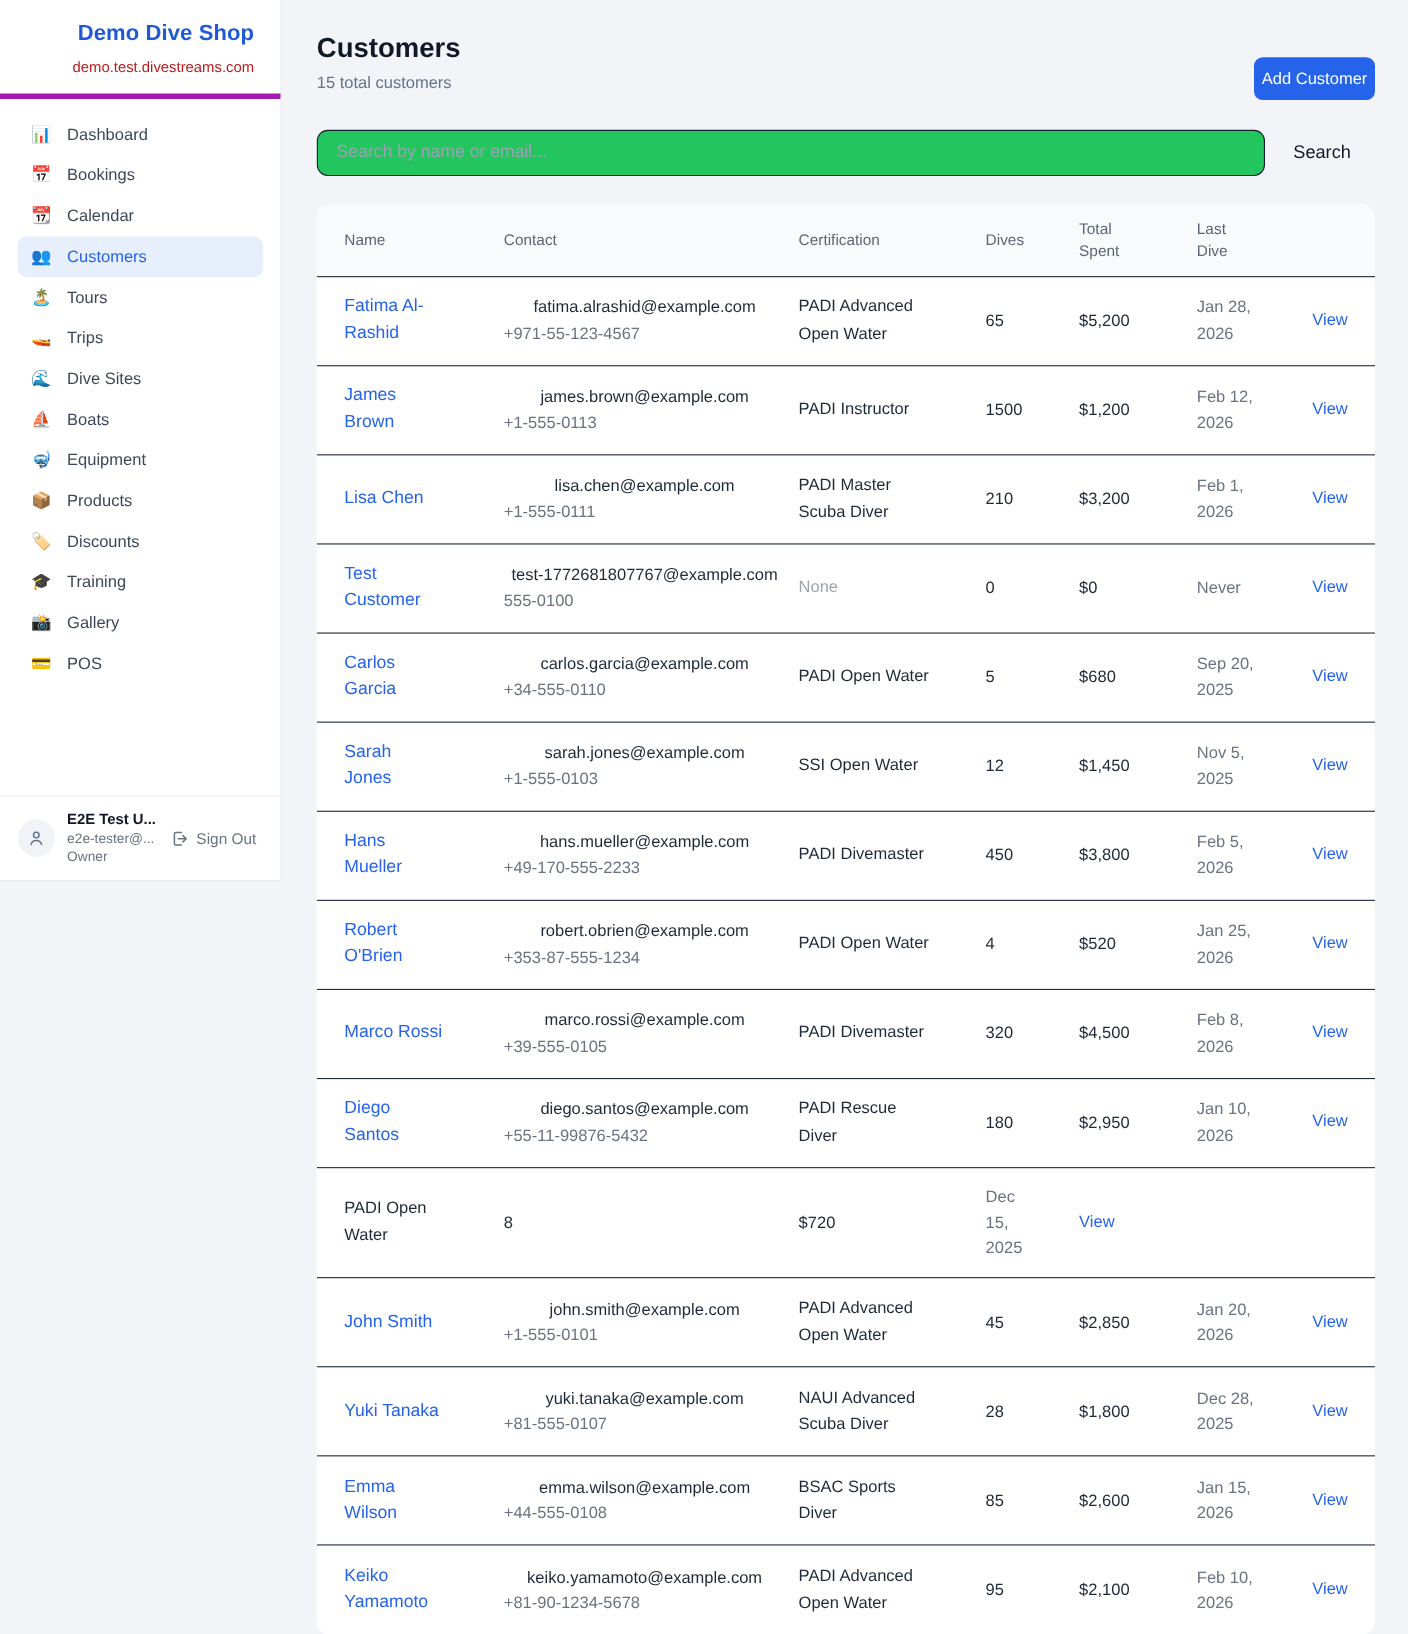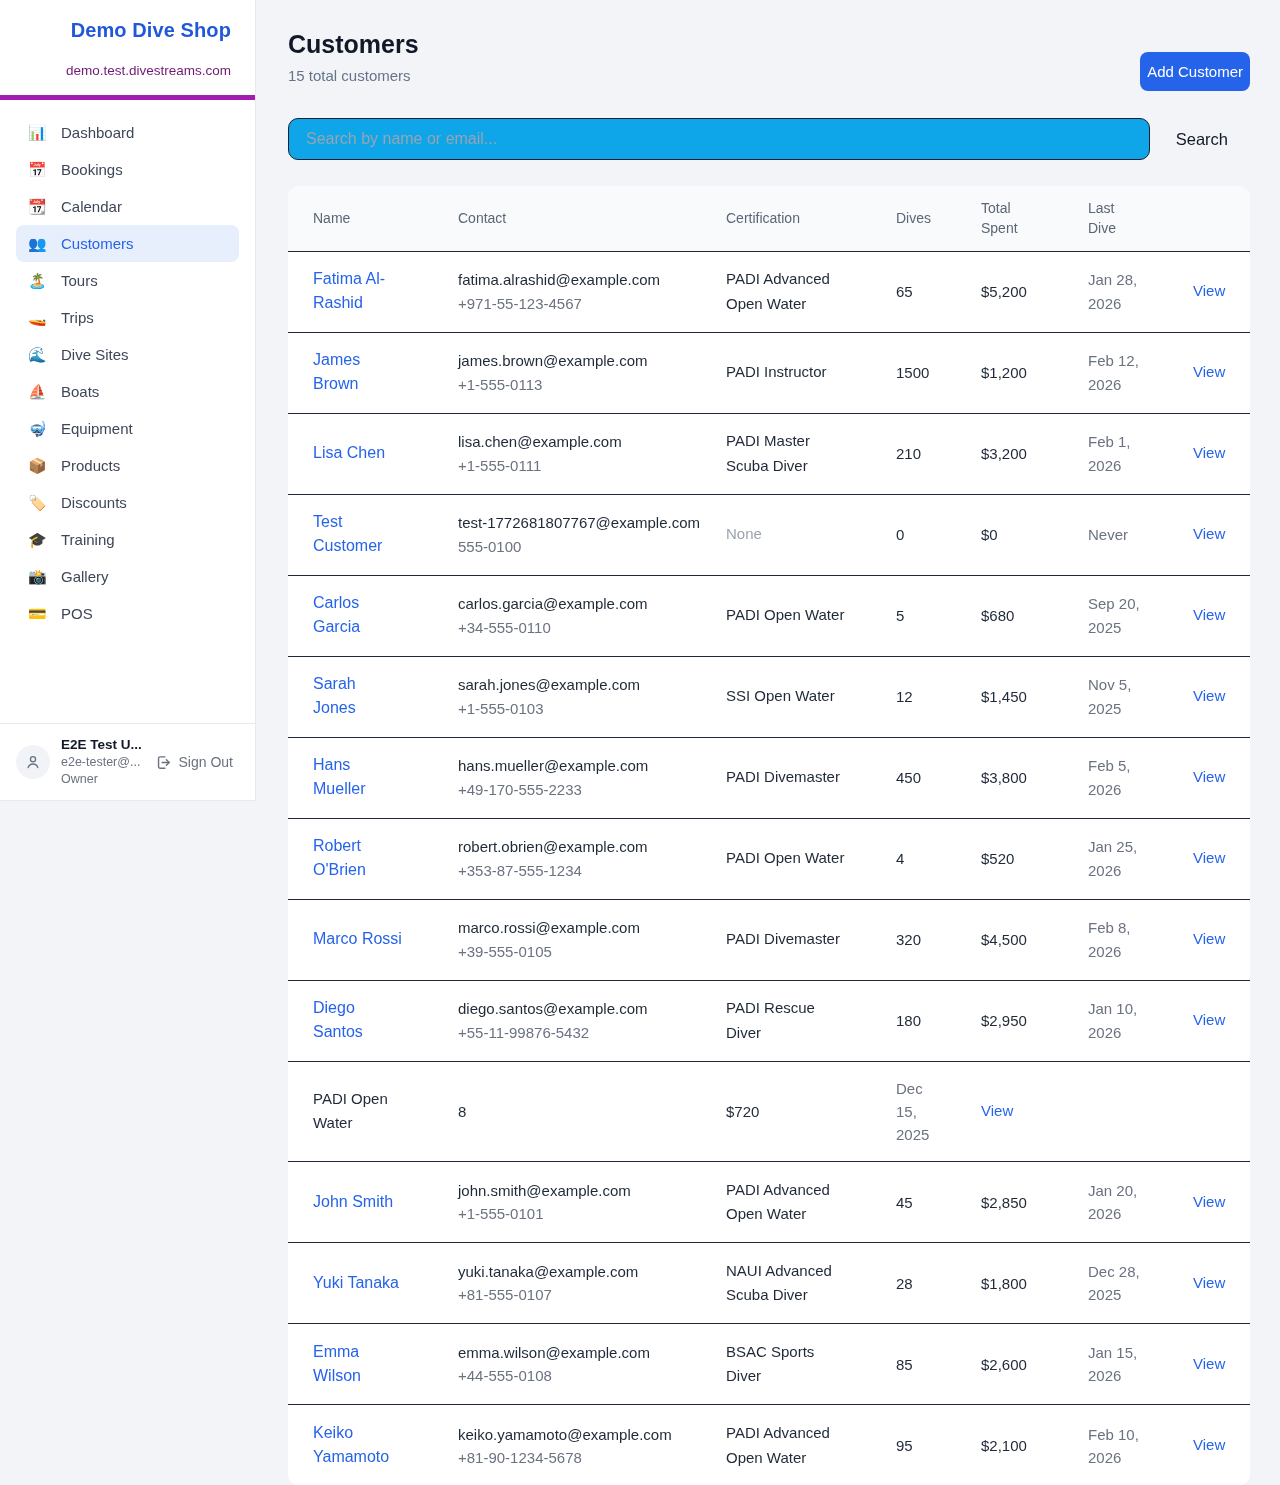--- a/index.html
+++ b/index.html
@@ -16,21 +16,21 @@
   .sidebar {
     position: absolute; top: 0; left: 0;
     width: 256px; height: 801px;
     background: #ffffff;
     border-right: 1px solid #e7e9ee;
     border-bottom: 1px solid #e7e9ee;
     display: flex; flex-direction: column;
   }
   .sb-head { padding: 19px 24px 17px; border-bottom: 5px solid #a21caf; text-align: right; }
   .sb-title { color: #2158d8; font-size: 20px; font-weight: 700; letter-spacing: .1px; }
-  .sb-domain { color: #701a75; font-size: 13.5px; margin-top: 21px; }
+  .sb-domain { color: #b91c1c; font-size: 13.5px; margin-top: 11px; }
   .sb-nav { flex: 1; padding: 14px 16px; overflow: hidden; }
   .sb-item {
     display: flex; align-items: center; gap: 13px;
     padding: 10px 12px; border-radius: 8px;
     font-size: 15px; color: #3e4758; cursor: pointer;
   }
   .sb-item .ico { width: 20px; text-align: center; font-size: 15px; line-height: 1; }
   .sb-item.active { background: #e7effd; color: #2563eb; }
   .sb-foot {
     border-top: 1px solid #e7e9ee;
@@ -61,21 +61,21 @@
     background: #2563eb; color: #fff; border: none; cursor: pointer;
     font-family: inherit; font-size: 15px; font-weight: 500;
     padding: 11px 7px; border-radius: 8px; margin-top: 22px;
   }
 
   .search-row { display: flex; align-items: center; margin-top: 27px; gap: 4px; }
   .search-input {
     flex: 1; height: 42px;
     border: 1px solid #17202e; border-radius: 10px;
     padding: 0 17px; font-size: 16px; font-family: inherit;
-    color: #111827; background: #0ea5e9; outline: none;
+    color: #111827; background: #22c55e; outline: none;
   }
   .search-input::placeholder { color: #9aa3b2; }
   .search-btn {
     background: none; border: none; cursor: pointer;
     font-family: inherit; font-size: 16.5px; color: #111827;
     padding: 8px 22px;
   }
 
   
   .card {
@@ -100,21 +100,21 @@
   .cell:first-child { padding-left: 25px; }
   .c-name { padding-right: 56px; }
   .c-cert { padding-right: 50px; }
   .c-last { padding-right: 34px; }
   .c-view { padding-right: 20px; }
   .name-link {
     color: #2563eb; font-size: 16px; font-weight: 500;
     text-decoration: none; cursor: pointer; line-height: 1.5;
     display: inline-block;
   }
-  .email { color: #1f2937; font-size: 15px; word-break: break-word; }
+  .email { color: #1f2937; font-size: 15px; word-break: break-word; text-align: center; }
   .phone { color: #6b7280; font-size: 15px; }
   .cert { color: #1f2937; font-size: 15px; }
   .cert.muted { color: #9ca3af; }
   .dives, .spent { color: #1f2937; font-size: 15px; }
   .lastdive { color: #6b7280; font-size: 15px; }
   .view-link {
     color: #2563eb; font-size: 15px; font-weight: 500;
     text-decoration: none; cursor: pointer;
   }
 </style>

